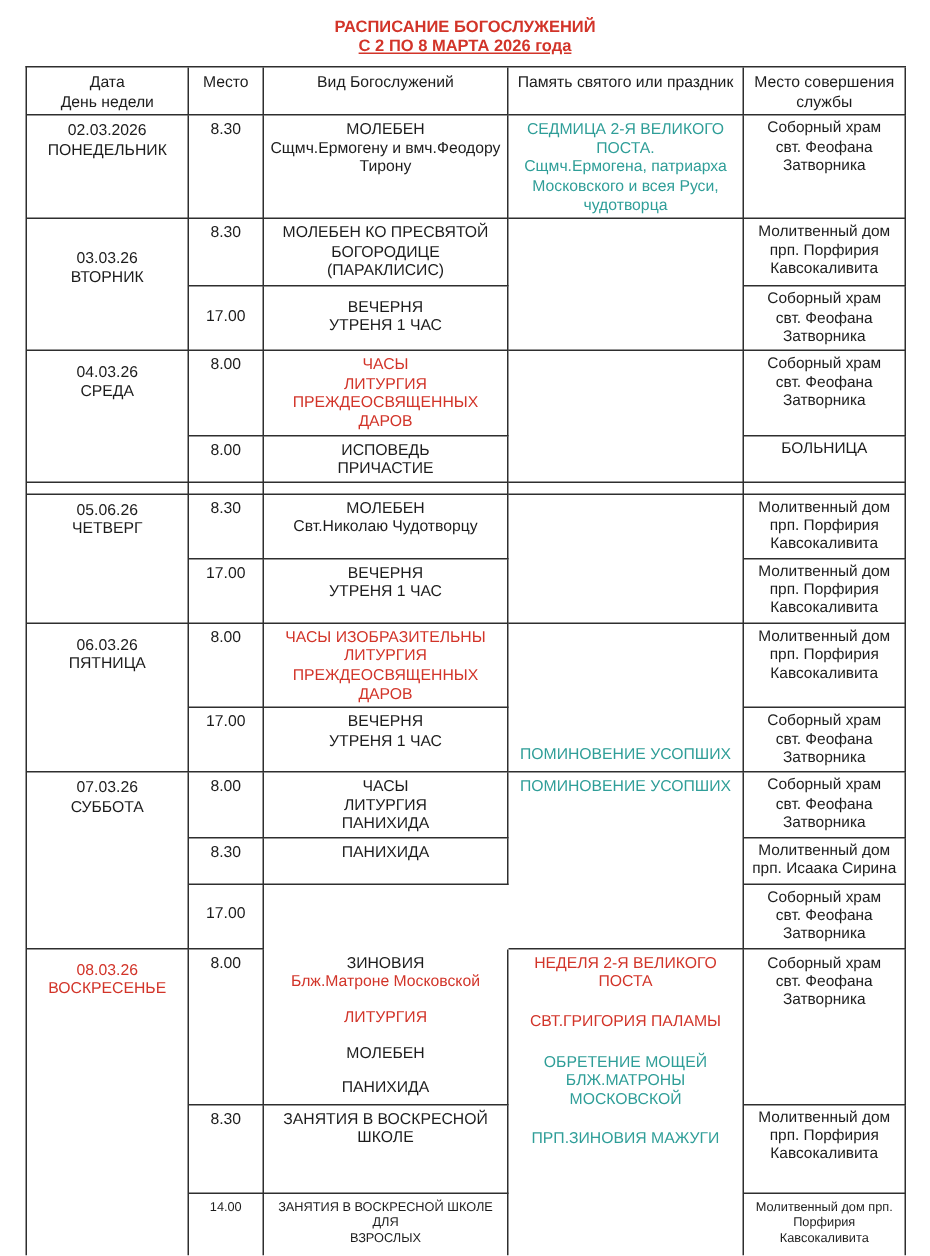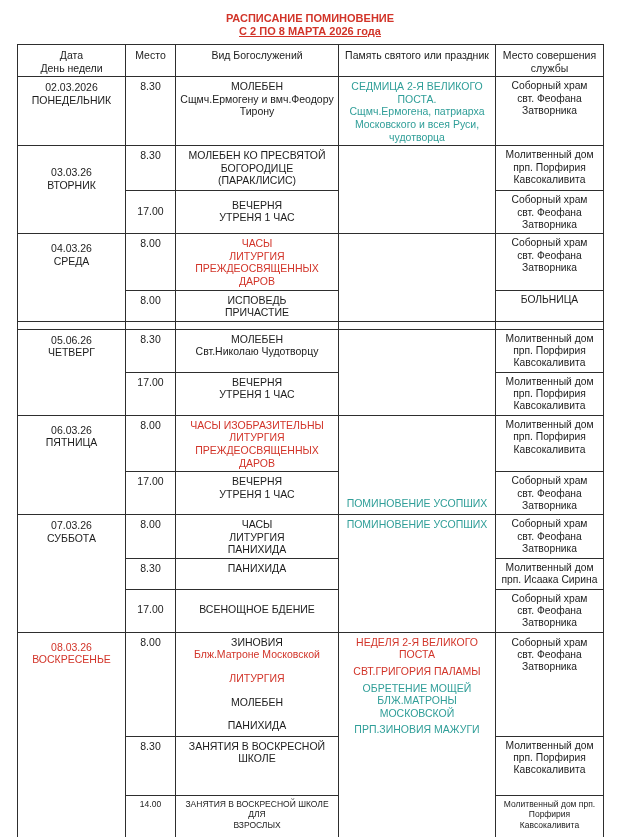--- a/index.html
+++ b/index.html
@@ -22,31 +22,31 @@
         padding:3px 2px 2px 2px;overflow:hidden;box-sizing:border-box;}
   .hdr{font-size:10.5px;padding-top:4px;}
   .date{padding-top:8px;}
   .pt-lg{padding-top:20px;}
   .pt-sm{padding-top:4px;}
   .vc{justify-content:center;padding-top:0;}
   .v-end{justify-content:flex-end;padding-bottom:5px;}
   .c-red{color:var(--red);}
   .c-teal{color:var(--teal);}
   .gap{margin-top:11px;}
-  .gap-lg{margin-top:4px;}
+  .gap-lg{margin-top:14px;}
   .sm{font-size:8.5px;line-height:1.25;}
   .plc{font-size:10.3px;}
 </style>
 </head>
 <body>
 
 <div class="page">
 
   <div class="title">
-    <div class="tl">РАСПИСАНИЕ ПОМИНОВЕНИЕ</div>
+    <div class="tl">РАСПИСАНИЕ БОГОСЛУЖЕНИЙ</div>
     <div class="tl u">С 2 ПО 8 МАРТА 2026 года</div>
   </div>
 
   <div class="tbl">
 
     <div class="cell hdr" style="grid-area:1/1/2/2">Дата
 День недели</div>
     <div class="cell hdr" style="grid-area:1/2/2/3">Место</div>
     <div class="cell hdr" style="grid-area:1/4/2/5">Память святого или праздник</div>
     <div class="cell hdr" style="grid-area:1/3/2/4">Вид Богослужений</div>
@@ -149,21 +149,20 @@
 ПАНИХИДА</div>
     <div class="cell c-teal" style="grid-area:12/4/15/5">ПОМИНОВЕНИЕ УСОПШИХ</div>
     <div class="cell plc" style="grid-area:12/5/13/6">Соборный храм
 свт. Феофана
 Затворника</div>
     <div class="cell" style="grid-area:13/2/14/3">8.30</div>
     <div class="cell" style="grid-area:13/3/14/4">ПАНИХИДА</div>
     <div class="cell plc" style="grid-area:13/5/14/6">Молитвенный дом
 прп. Исаака Сирина</div>
     <div class="cell vc" style="grid-area:14/2/15/3">17.00</div>
-    <div class="cell vc" style="grid-area:14/3/15/4">ВСЕНОЩНОЕ БДЕНИЕ</div>
     <div class="cell plc" style="grid-area:14/5/15/6">Соборный храм
 свт. Феофана
 Затворника</div>
 
     <div class="cell date c-red" style="grid-area:15/1/18/2">08.03.26
 ВОСКРЕСЕНЬЕ</div>
     <div class="cell" style="grid-area:15/2/16/3">8.00</div>
     <div class="cell" style="grid-area:15/3/16/4">
       <span>ЗИНОВИЯ</span>
       <span class="c-red">Блж.Матроне Московской</span>

